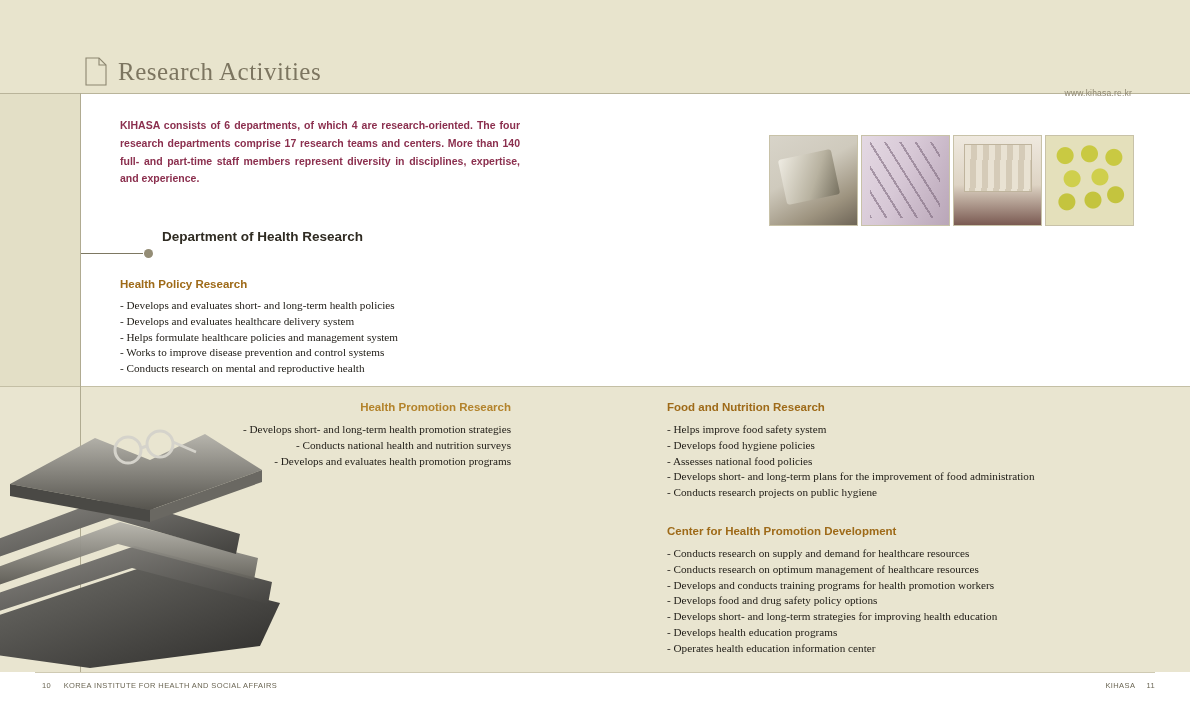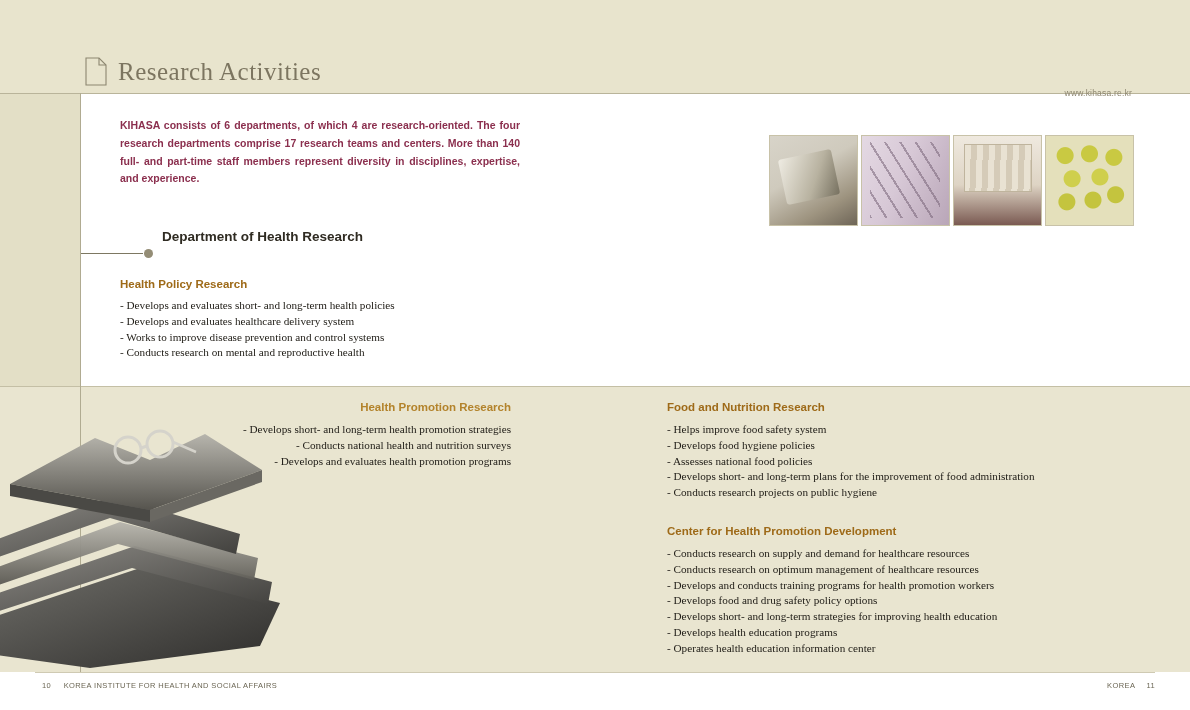--- a/index.html
+++ b/index.html
@@ -305,20 +305,21 @@
 
   <div class="dept-line"></div>
   <div class="dept-bullet"></div>
   <div class="dept-title">Department of Health Research</div>
 
   <div class="hpr">
     <div class="sec-head">Health Policy Research</div>
     <ul class="bullets">
       <li>- Develops and evaluates short- and long-term health policies</li>
       <li>- Develops and evaluates healthcare delivery system</li>
+      <li>- Helps formulate healthcare policies and management system</li>
       <li>- Works to improve disease prevention and control systems</li>
       <li>- Conducts research on mental and reproductive health</li>
     </ul>
   </div>
 
   <div class="books">
     <svg width="300" height="250" viewBox="0 0 300 250">
       <defs>
         <linearGradient id="bk1" x1="0" y1="0" x2="1" y2="1">
           <stop offset="0%" stop-color="#8c8a85"></stop>
@@ -381,17 +382,17 @@
       <li>- Develops health education programs</li>
       <li>- Operates health education information center</li>
     </ul>
   </div>
 
   <div class="foot-left">
     <span class="pagenum">10</span>
     <span>KOREA INSTITUTE FOR HEALTH AND SOCIAL AFFAIRS</span>
   </div>
   <div class="foot-right">
-    <span>KOREA</span>
+    <span>KIHASA</span>
     <span class="pagenum">11</span>
   </div>
 
 </div>
 
 </body></html>

